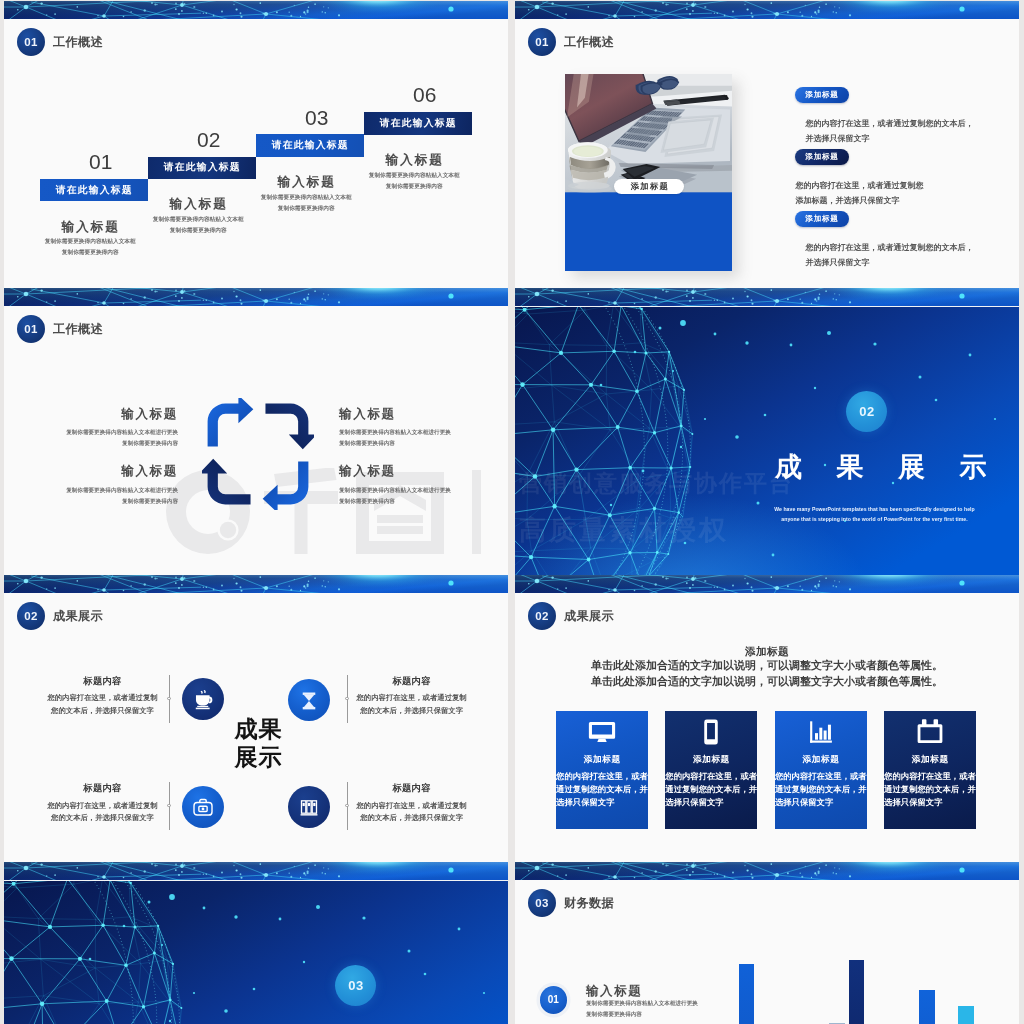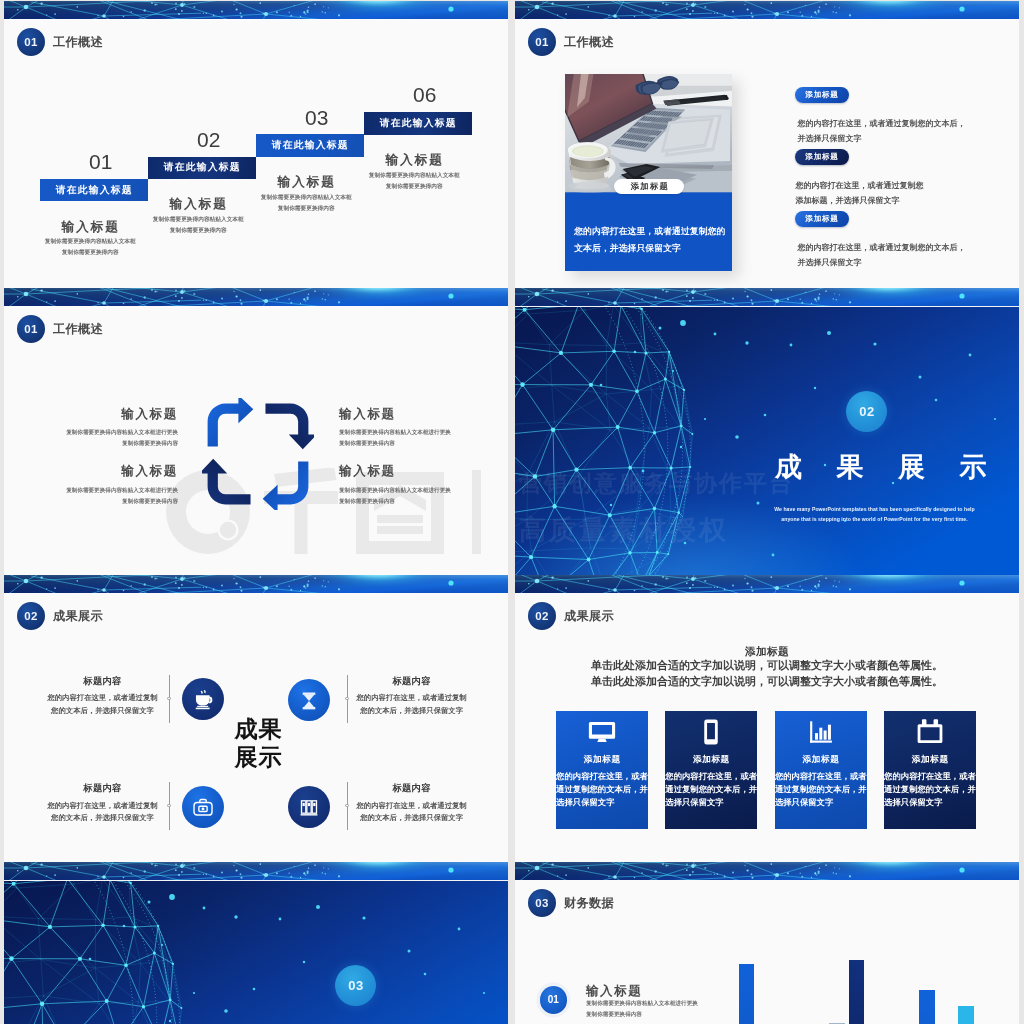--- a/index.html
+++ b/index.html
@@ -60,21 +60,21 @@
              background:#fff;border-radius:7.5px;color:#3a3a3a;font-size:8.3px;font-weight:bold;
              display:flex;align-items:center;justify-content:center;letter-spacing:1.3px;
              text-indent:1.3px;box-shadow:0 1px 2px rgba(0,0,0,.1);}
   .photofoot{position:absolute;left:9.5px;top:149px;color:#fff;font-size:8.8px;
              font-weight:bold;line-height:17px;letter-spacing:.1px;}
   .plist{position:absolute;left:279.6px;top:0;}
   .pitem{position:absolute;left:0;}
   .pitem:nth-child(1){top:86.4px}
   .pitem:nth-child(2){top:148.4px}
   .pitem:nth-child(3){top:210.4px}
-  .ptxt{margin-left:3px}
+  .ptxt{margin-left:11px}
   .pill{width:54px;height:15.8px;border-radius:7.9px;color:#fff;font-size:7.6px;font-weight:bold;
         display:flex;align-items:center;justify-content:center;letter-spacing:.7px;text-indent:.7px;}
   .pill-bright{background:linear-gradient(135deg,#2b74e2 0%,#1558c6 45%,#0d42a6 100%);
                box-shadow:0 1px 2px rgba(20,40,90,.28);}
   .pill-navy{background:linear-gradient(135deg,#1b3c80 0%,#12296a 45%,#0a1846 100%);
              box-shadow:0 1px 2px rgba(20,30,60,.3);}
   .ptxt{font-size:8.0px;color:#555;font-weight:bold;white-space:nowrap;line-height:15px;}
     .pitem .pill{margin-bottom:12.5px}
   .pitem:nth-child(2) .ptxt{margin-left:1px}
 
@@ -474,24 +474,20 @@
          <path d="M5 92 q19 7 38 0 l-1 5 q-18 6 -36 0 z" fill="#9a958a" opacity="0.75"></path>
          <path d="M6 97 q18 6 36 0 l-2 8 q-16 5 -32 0 z" fill="#b0aca1" opacity="0.7"></path>
          <path d="M41 84 q10 2 10 10 q0 9 -11 11 l-1 -5 q7 -2 7 -7 q0 -5 -6 -6 z" fill="#edeeee"></path>
          <ellipse cx="24" cy="113" rx="21" ry="4" fill="#cfd3d6" opacity="0.8"></ellipse>
 
          <path d="M0 106 L14 112 L0 118 Z" fill="#c4cbd2" opacity="0.6"></path>
 
        </svg>
      </div>
      <div class="photopill">添加标题</div>
-     <div class="photofoot">
-       <div>您的内容打在这里，或者通过复制您的</div>
-       <div>文本后，并选择只保留文字</div>
-     </div>
    </div>
    <div class="plist">
      <div class="pitem">
        <div class="pill pill-bright">添加标题</div>
        <div class="ptxt">您的内容打在这里，或者通过复制您的文本后，</div>
        <div class="ptxt">并选择只保留文字</div>
      </div>
      <div class="pitem">
        <div class="pill pill-navy">添加标题</div>
        <div class="ptxt">您的内容打在这里，或者通过复制您</div>

